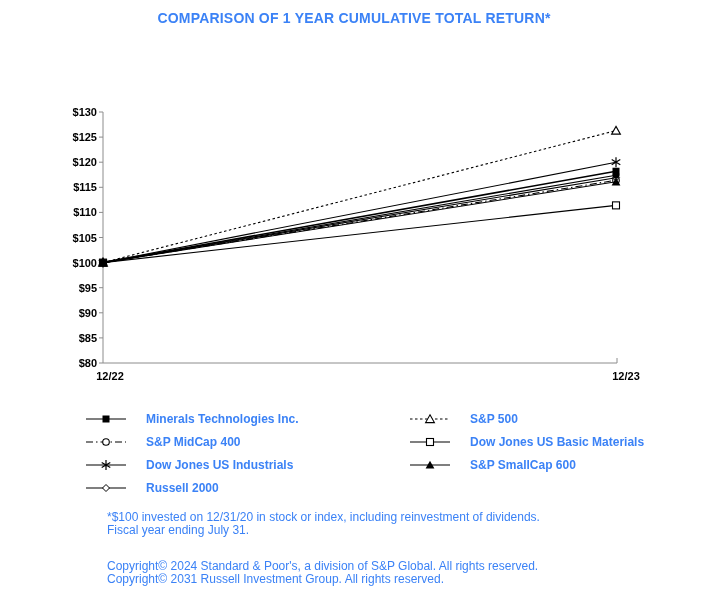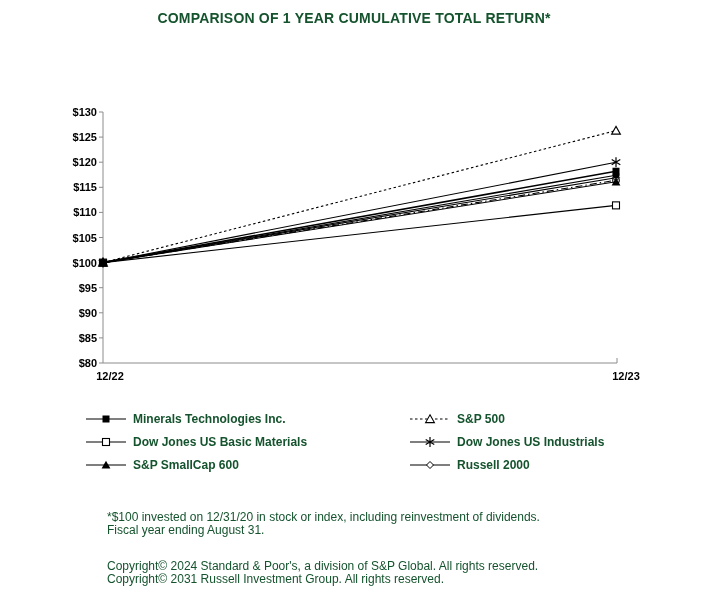--- a/index.html
+++ b/index.html
@@ -2,21 +2,21 @@
 <html><head>
 <meta charset="utf-8">
 <style>
   html, body { margin: 0; padding: 0; background: #ffffff; }
   .page {
     position: relative;
     width: 708px;
     height: 589px;
     background: #ffffff;
     font-family: "Liberation Sans", sans-serif;
-    color: #14532d;
+    color: #3b82f6;
     overflow: hidden;
   }
   .chart-title {
     position: absolute;
     top: 10px;
     left: 0;
     width: 100%;
     text-align: center;
     font-size: 14px;
     font-weight: bold;
@@ -38,21 +38,21 @@
     left: 86px;
     top: 407px;
     display: grid;
     grid-template-columns: 324px auto;
     grid-auto-rows: 23px;
     align-items: center;
   }
   .legend-item {
     display: flex;
     align-items: center;
-    gap: 7px;
+    gap: 20px;
     white-space: nowrap;
   }
   .legend-label {
     font-size: 12px;
     font-weight: bold;
   }
   .footnotes {
     position: absolute;
     left: 107px;
     top: 511px;
@@ -168,20 +168,29 @@
         <svg width="40" height="12">
           <line x1="0" y1="6" x2="40" y2="6" stroke="#000000" stroke-width="1.1" stroke-dasharray="2.5 2.5"></line>
           <g>
             <path d="M 20 1.7999999999999998 L 24.4 9.6 L 15.6 9.6 Z" fill="#fff" stroke="#000000" stroke-width="1.1"></path>
           </g>
         </svg>
         <span class="legend-label">S&amp;P 500</span>
       </div>
       <div class="legend-item">
         <svg width="40" height="12">
+          <line x1="0" y1="6" x2="40" y2="6" stroke="#000000" stroke-width="1.1" stroke-dasharray="7 3 1.5 3"></line>
+          <g>
+            <circle cx="20" cy="6" r="3.3" fill="#fff" stroke="#000000" stroke-width="1.1"></circle>
+          </g>
+        </svg>
+        <span class="legend-label">S&amp;P MidCap 400</span>
+      </div>
+      <div class="legend-item">
+        <svg width="40" height="12">
           <line x1="0" y1="6" x2="40" y2="6" stroke="#000000" stroke-width="1.1"></line>
           <g>
             <rect x="16.5" y="2.5" width="7" height="7" fill="#fff" stroke="#000000" stroke-width="1.1"></rect>
           </g>
         </svg>
         <span class="legend-label">Dow Jones US Basic Materials</span>
       </div>
       <div class="legend-item">
         <svg width="40" height="12">
           <line x1="0" y1="6" x2="40" y2="6" stroke="#000000" stroke-width="1.1"></line>
@@ -206,18 +215,18 @@
           <g>
             <path d="M 20 2.5 L 23.5 6 L 20 9.5 L 16.5 6 Z" fill="#fff" stroke="#000000" stroke-width="1"></path>
           </g>
         </svg>
         <span class="legend-label">Russell 2000</span>
       </div>
     </div>
 
   <div class="footnotes">
     <div>*$100 invested on 12/31/20 in stock or index, including reinvestment of dividends.</div>
-    <div>Fiscal year ending August 31.</div>
+    <div>Fiscal year ending July 31.</div>
     <div class="footnote-copyright">Copyright© 2024 Standard &amp; Poor's, a division of S&amp;P Global. All rights reserved.</div>
     <div>Copyright© 2031 Russell Investment Group. All rights reserved.</div>
   </div>
 
 </div>
 
 </body></html>

